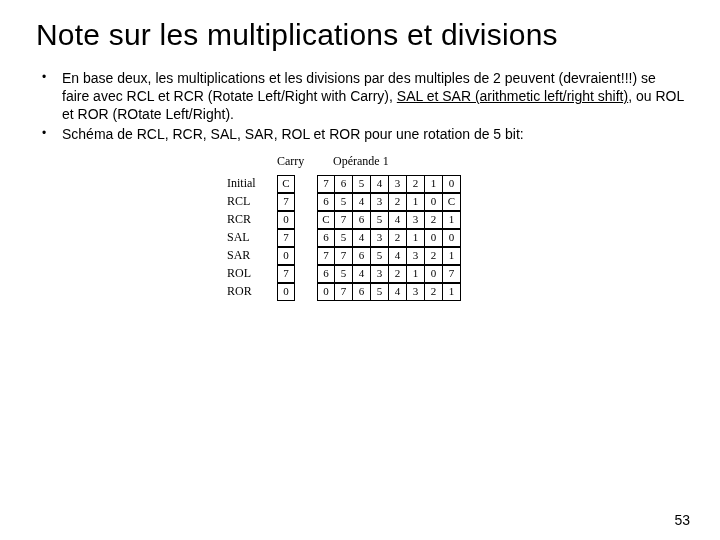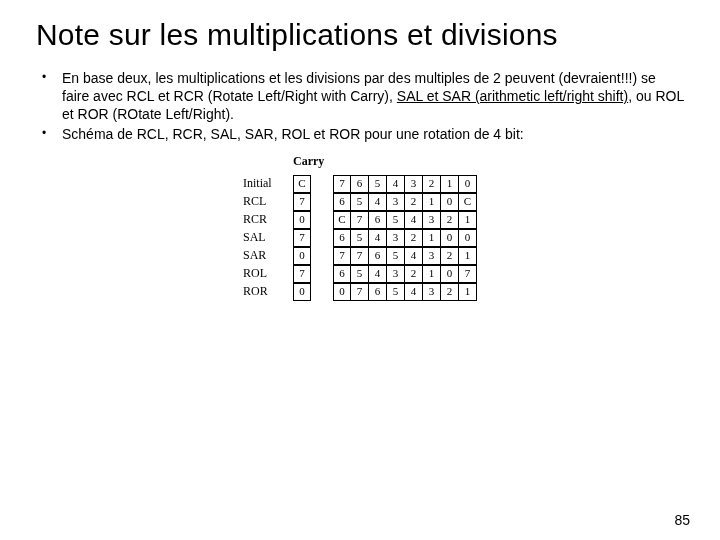--- a/index.html
+++ b/index.html
@@ -61,21 +61,20 @@
     display: flex;
     align-items: center;
   }
   .hdr-row { margin-bottom: 6px; }
   .row-label {
     width: 50px;
     text-align: left;
   }
   .carry-hdr, .operand-hdr {
     text-align: left;
-    font-weight: bold;
   }
   .carry-hdr { width: 56px; }
   .operand-hdr { width: 160px; }
 
   .carry-col {
     width: 24px;
     display: flex;
     justify-content: flex-start;
   }
   .gap-col { width: 16px; }
@@ -108,29 +107,30 @@
 <body>
 
 <div class="slide">
 
   <h1 class="title">Note sur les multiplications et divisions</h1>
 
   <ul class="bullets">
     <li>
       <span>En base deux, les multiplications et les divisions par des multiples de 2 peuvent (devraient!!!) se faire avec RCL et RCR (Rotate Left/Right with Carry), </span><span class="underline">SAL et SAR (arithmetic left/right shift)</span><span>, ou ROL et ROR (ROtate Left/Right).</span>
     </li>
-    <li>Schéma de RCL, RCR, SAL, SAR, ROL et ROR pour une rotation de 4 bit:</li>
+    <li>Schéma de RCL, RCR, SAL, SAR, ROL et ROR pour une rotation de 5 bit:</li>
   </ul>
 
   <div class="diagram-wrap">
     <div class="diagram">
 
       <div class="hdr-row">
         <div class="row-label"></div>
         <div class="carry-hdr">Carry</div>
+        <div class="operand-hdr">Opérande 1</div>
       </div>
 
       <div id="rows-host">
           <div class="op-row">
             <div class="row-label">Initial</div>
             <div class="carry-col">
               <div class="cell">C</div>
             </div>
             <div class="gap-col"></div>
             <div class="operand-col">
@@ -244,14 +244,14 @@
               <div class="cell">3</div>
               <div class="cell">2</div>
               <div class="cell">1</div>
             </div>
           </div>
         </div>
 
     </div>
   </div>
 
-  <div class="page-num">85</div>
+  <div class="page-num">53</div>
 </div>
 
 </body></html>

